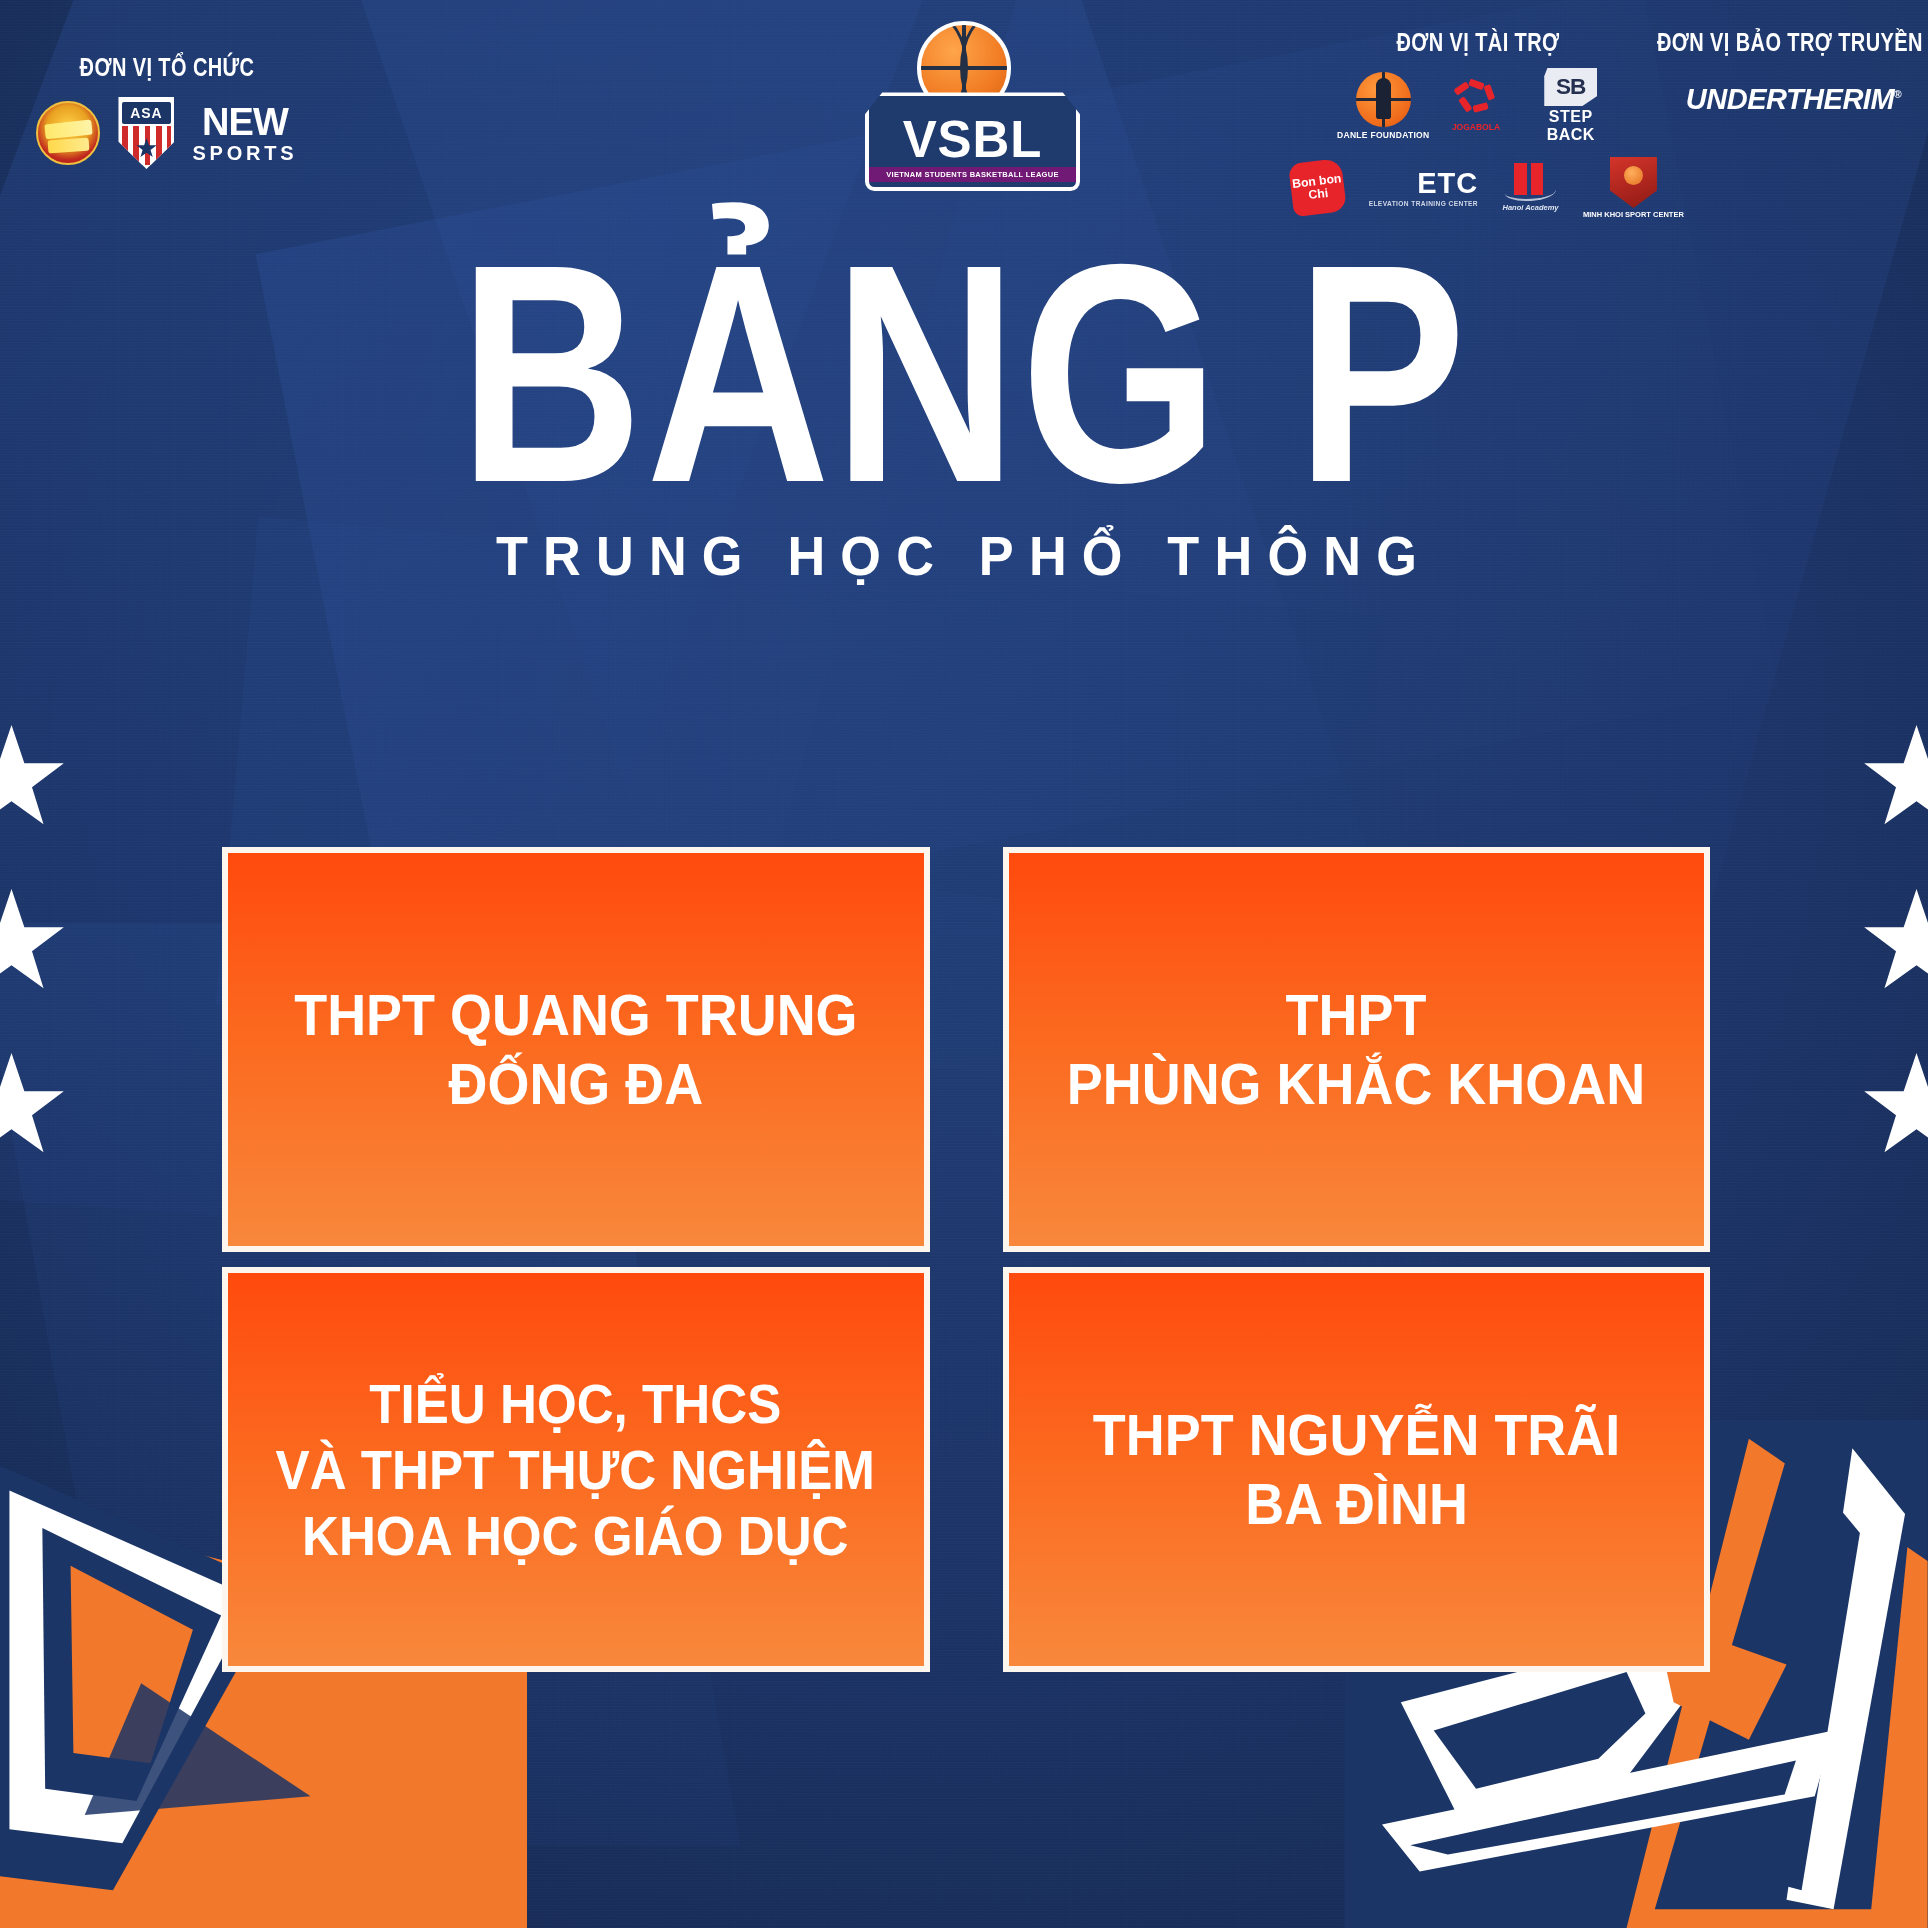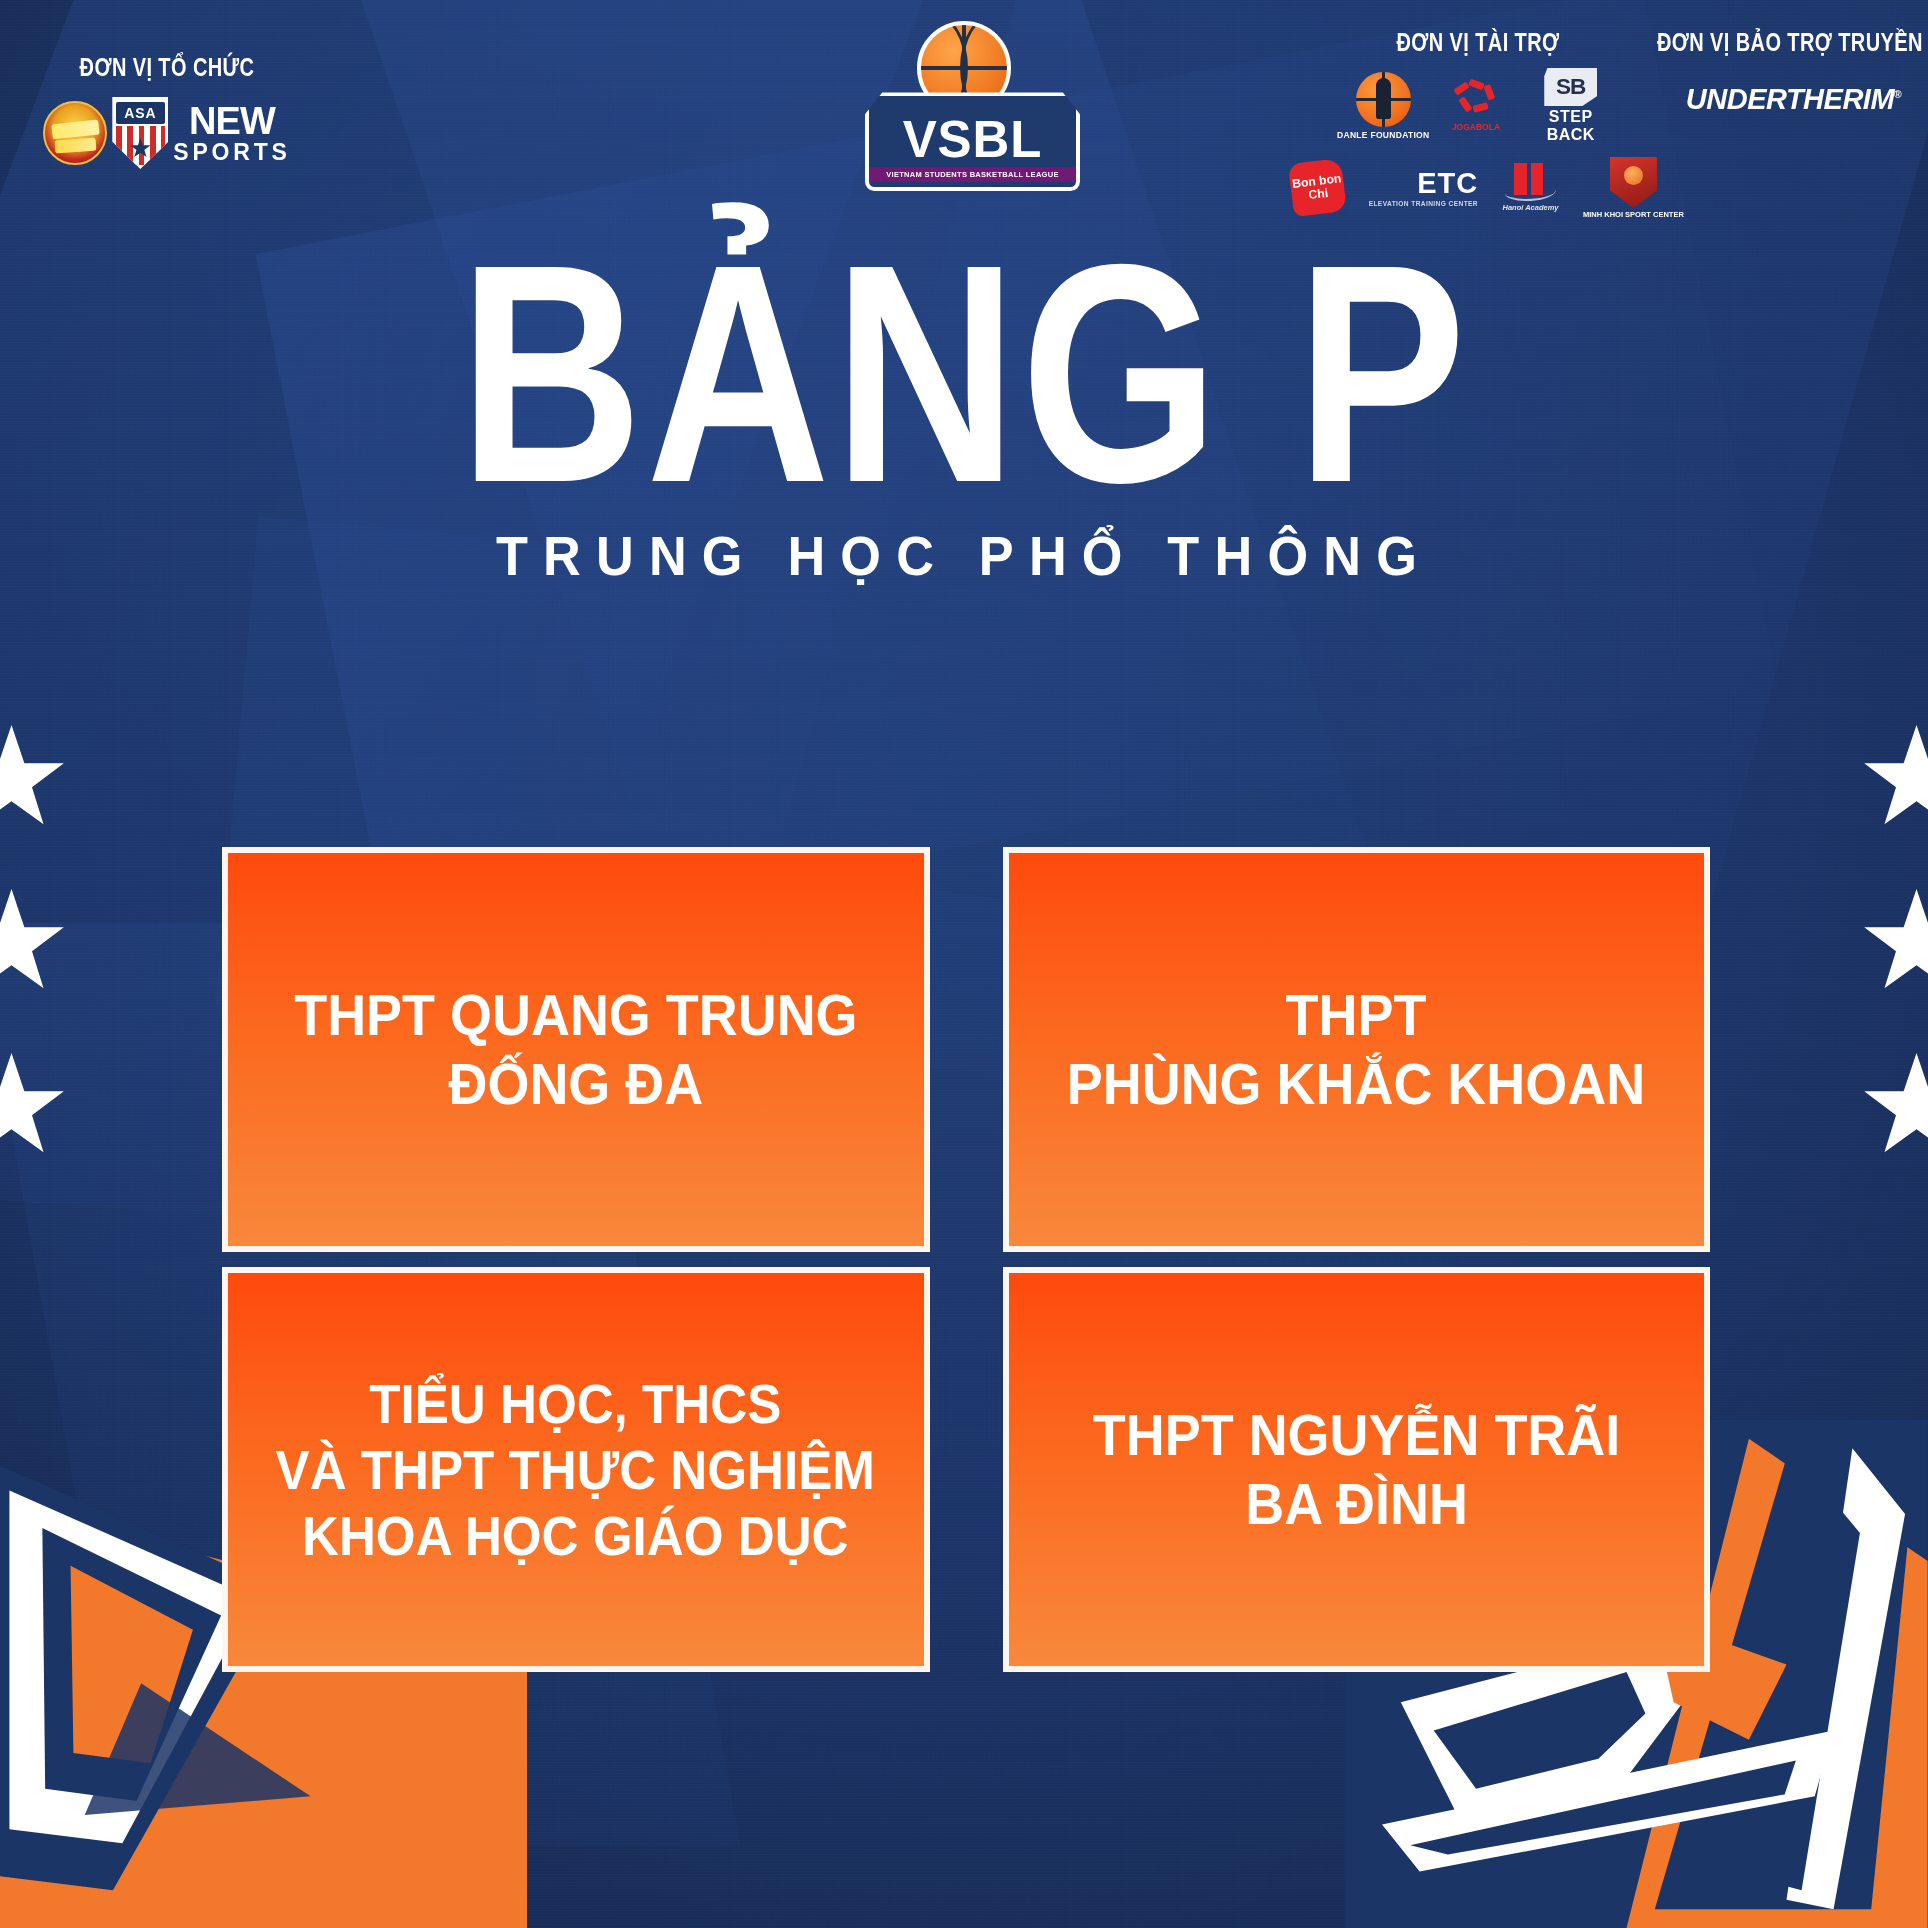--- a/index.html
+++ b/index.html
@@ -47,21 +47,21 @@
     clip-path:polygon(50% 0%,61.8% 35%,98% 35%,68.8% 57%,79.4% 91%,50% 70%,20.6% 91%,31.2% 57%,2% 35%,38.2% 35%); }
 
   
   .topbar { position:absolute; top:0; left:0; right:0; height:202px; z-index:5; }
 
   .grp { position:absolute; text-align:center; }
   .grp-title { color:#fff; font-size:20px; font-weight:700; letter-spacing:0.4px;
     white-space:nowrap; transform:scaleY(1.25); transform-origin:center top; }
 
   .organizer { left:26px; top:28px; width:282px;margin-top:25px; }
-  .orgrow { display:flex; align-items:center; justify-content:center; gap:5px; margin-top:21px; }
+  .orgrow { display:flex; align-items:center; justify-content:center; gap:18px; margin-top:21px; }
 
   .logo-tnt { width:64px; height:64px; border-radius:50%;
     background:radial-gradient(circle at 50% 40%,#ffd24a 0%,#e8a020 45%,#c1281f 70%,#8e1410 100%);
     border:2.8px solid #f0c040; position:relative; overflow:hidden; }
   .logo-tnt::before { content:""; position:absolute; left:6.6px; right:6.6px; top:19px; height:15px;
     background:linear-gradient(90deg,#ffe96a,#fff3a8); border-radius:2.8px; transform:rotate(-6deg); }
   .logo-tnt::after { content:""; position:absolute; left:9.4px; right:9.4px; bottom:11.3px; height:13px;
     background:linear-gradient(90deg,#ffd84a,#ffeb8f); border-radius:2.8px; transform:rotate(-4deg); }
 
   .logo-asa { width:56px; height:72px; position:relative;
@@ -71,21 +71,21 @@
     background:#1b3566; border-radius:1.9px; color:#fff; font-size:14px; font-weight:900;
     text-align:center; line-height:22.6px; letter-spacing:0.9px; }
   .logo-asa .stripes { position:absolute; left:3.8px; right:3.8px; top:29px; bottom:3.8px;
     background:repeating-linear-gradient(90deg,#d02b2b 0 5.6px,#ffffff 5.6px 11.3px); }
   .logo-asa .starmini { position:absolute; left:50%; top:41px; width:21px; height:21px;
     margin-left:-10.4px; background:#1b3566;
     clip-path:polygon(50% 0%,61.8% 35%,98% 35%,68.8% 57%,79.4% 91%,50% 70%,20.6% 91%,31.2% 57%,2% 35%,38.2% 35%); }
 
   .logo-new { color:#fff; text-align:center; line-height:1; }
   .logo-new .l1 { font-size:38px; font-weight:900; letter-spacing:-0.9px; }
-  .logo-new .l2 { font-size:23px; font-weight:700; letter-spacing:3.8px; margin-top:1.9px; }
+  .logo-new .l2 { font-size:20px; font-weight:700; letter-spacing:3.8px; margin-top:1.9px; }
 
   .sponsor { left:1337px; top:28px; width:282px; }
   .spnrow { display:flex; align-items:center; justify-content:center; gap:21px; margin-top:17px; }
   .spnrow2 { display:flex; align-items:center; justify-content:center; gap:24.5px; margin-top:13px;
     position:absolute; left:-47px; width:395px; }
 
   .lg-danle { text-align:center; }
   .lg-danle .ball { width:55px; height:55px; border-radius:50%;
     background:radial-gradient(circle at 38% 32%,#ff9a3c,#ef6a1a 70%,#cf4f10 100%);
     position:relative; margin:0 auto; overflow:hidden; }

